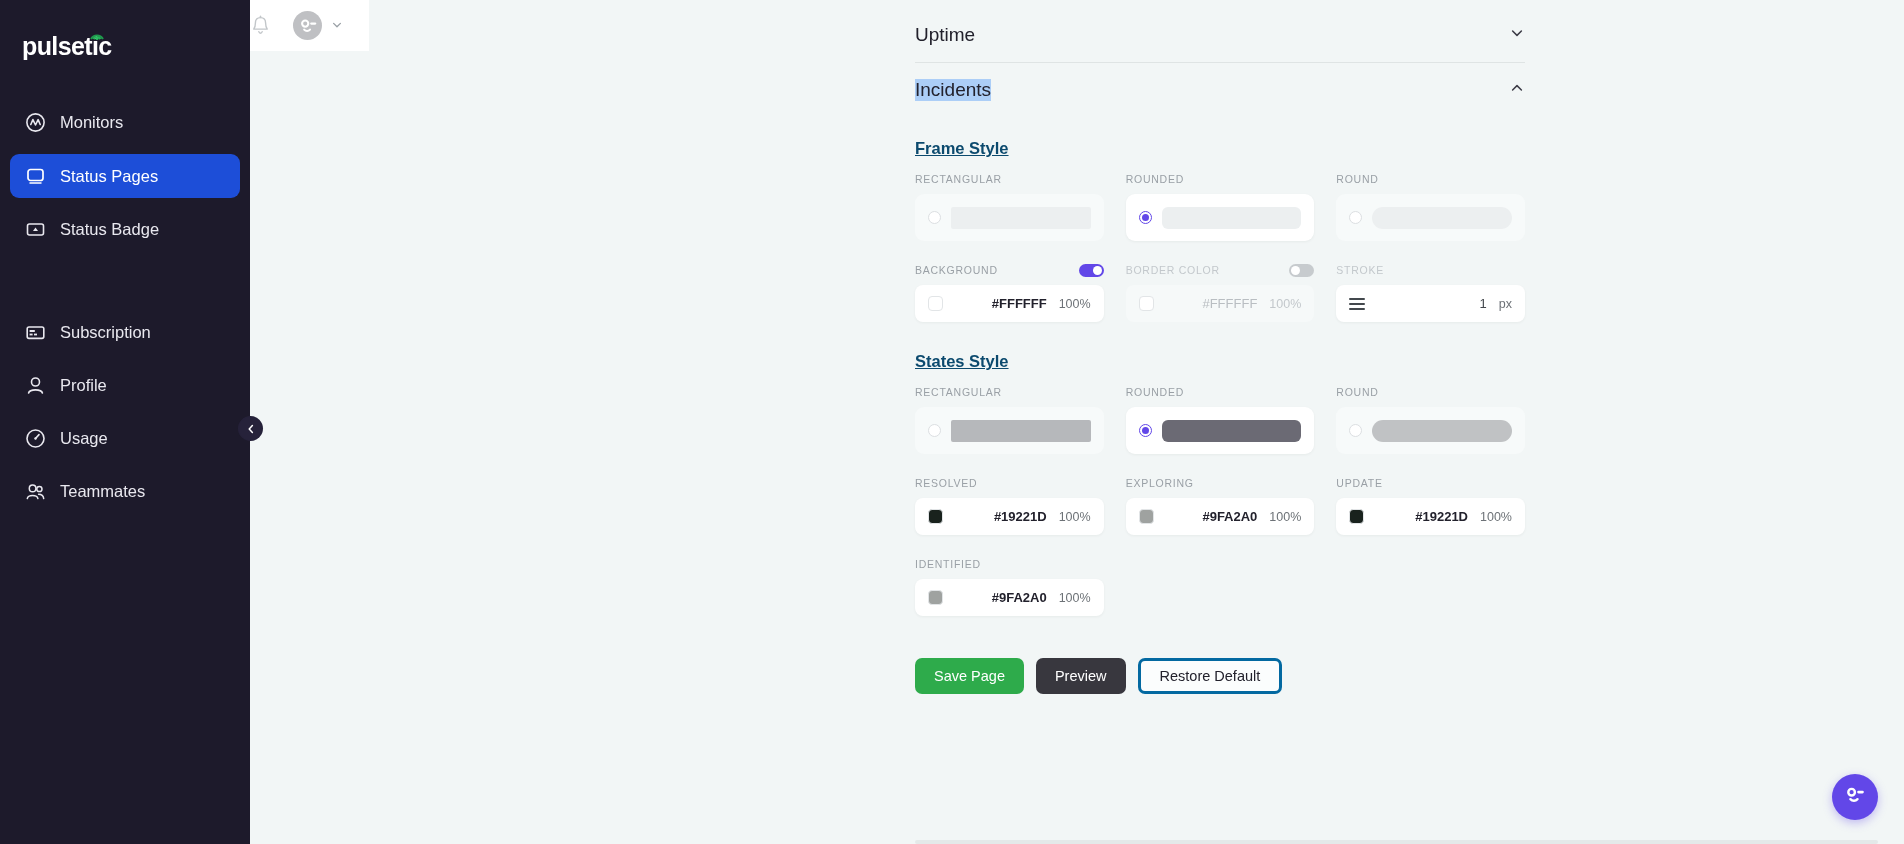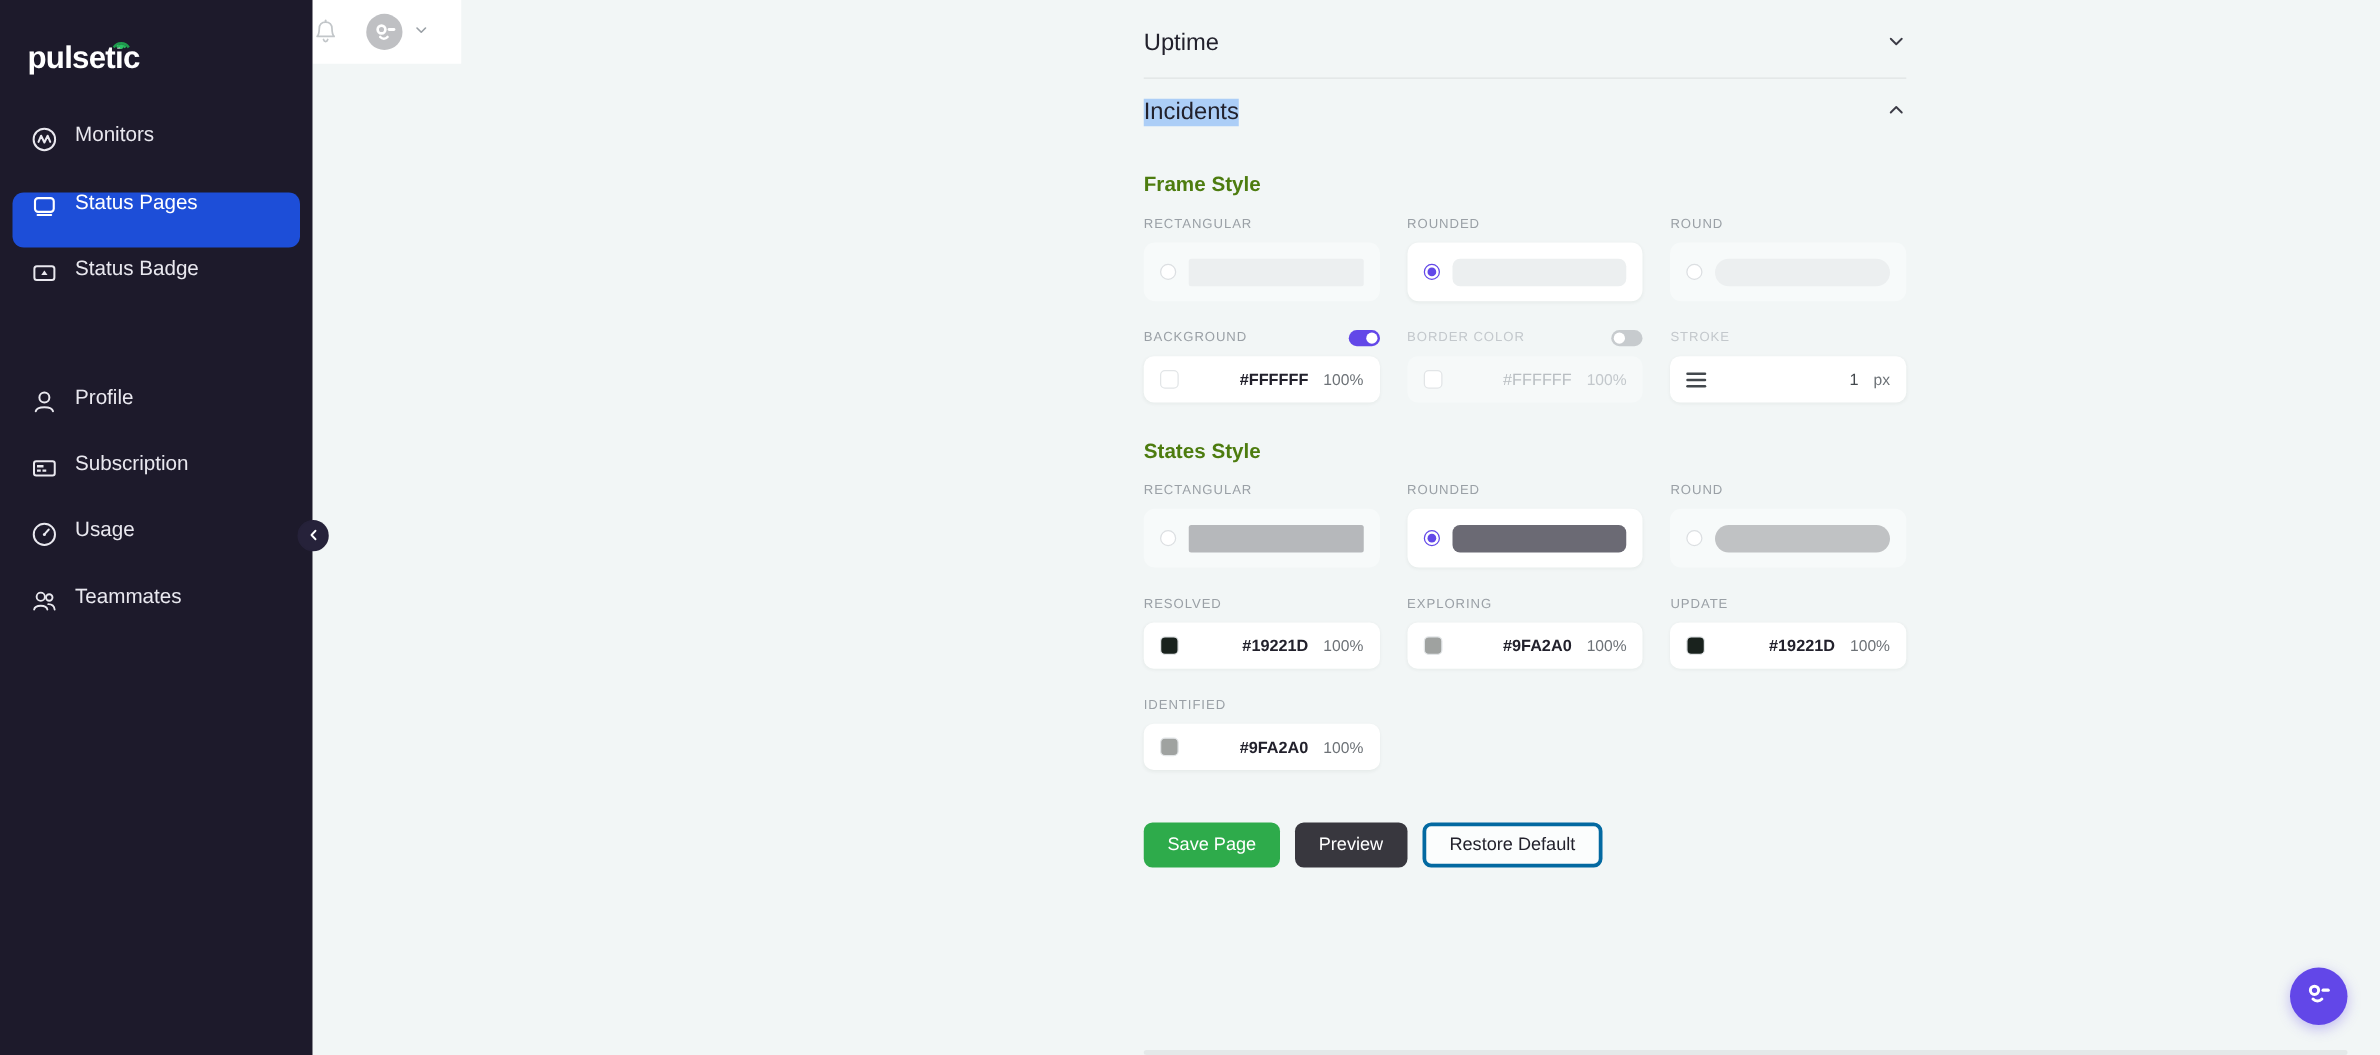--- a/index.html
+++ b/index.html
@@ -23,21 +23,21 @@
   .logo { display: inline-block; position: relative; }
   .logo-text {
     font-size: 25px; font-weight: bold; color: #ffffff;
     letter-spacing: -0.6px; line-height: 1;
   }
   .logo-pulse { position: absolute; top: -7px; right: 8px; width: 14px; height: 12px; }
 
   .nav { margin-top: 28px; padding: 0 10px; }
   .nav-gap { height: 50px; }
   .nav-item {
-    display: flex; gap: 14px;
+    display: flex; align-items: center; gap: 14px;
     height: 44px; padding: 0 14px;
     border-radius: 9px;
     color: #e9e8ef; font-size: 16.5px;
     margin-bottom: 9px;
     cursor: pointer;
   }
   .nav-item.active { background: #1d4ed8; color: #ffffff; margin-top: 10px; }
   .nav-icon { width: 22px; height: 22px; flex: 0 0 22px; display: flex; align-items: center; justify-content: center; }
   .nav-label { line-height: 1; }
 
@@ -65,21 +65,21 @@
   .panel { width: 610px; margin-left: 546px; padding-top: 8px; }
 
   .section-head {
     display: flex; align-items: center; justify-content: space-between;
     height: 54px; cursor: pointer;
   }
   .section-title { font-size: 19px; color: #22212c; font-weight: 400; }
   .section-title.selected { background: #accef7; }
   .divider { border-top: 1px solid #dfe4e4; margin: 0; }
 
-  .sub-title { font-size: 16.5px; color: #4d7c0f; margin: 22px 0 14px 0; }
+  .sub-title { font-size: 16.5px; color: #0c4a6e; margin: 22px 0 14px 0; text-decoration: underline; }
 
   .grid3 { display: grid; grid-template-columns: repeat(3, 1fr); column-gap: 22px; text-align: right; }
   .field-label {
     font-size: 10.5px; letter-spacing: 0.75px; color: #9aa0a6;
     text-transform: uppercase; margin-bottom: 8px; height: 14px;
     display: flex; align-items: center; justify-content: space-between;
   }
   .field-label.dim { color: #c3c8cc; }
 
   .style-card {
@@ -190,37 +190,37 @@
             </svg>
         </span>
         <span class="nav-label">Status Badge</span>
       </div>
 
       <div class="nav-gap"></div>
 
       <div class="nav-item">
         <span class="nav-icon">
           <svg width="21" height="21" viewBox="0 0 21 21">
-              <circle cx="10.5" cy="7" r="4" fill="none" stroke="#e9e8ef" stroke-width="1.6"></circle>
-              <path d="M3.6 18 C4.6 13.8 16.4 13.8 17.4 18" fill="none" stroke="#e9e8ef" stroke-width="1.6" stroke-linecap="round"></path>
-            </svg>
-        </span>
-        <span class="nav-label">Profile</span>
-      </div>
-
-      <div class="nav-item">
-        <span class="nav-icon">
-          <svg width="21" height="21" viewBox="0 0 21 21">
               <rect x="2.2" y="5" width="16.6" height="11.4" rx="1.8" fill="none" stroke="#e9e8ef" stroke-width="1.6"></rect>
               <rect x="4.6" y="8" width="5.2" height="2" fill="#e9e8ef"></rect>
               <rect x="4.6" y="11.6" width="3" height="1.8" fill="#e9e8ef"></rect>
               <rect x="9" y="11.6" width="3" height="1.8" fill="#e9e8ef"></rect>
             </svg>
         </span>
         <span class="nav-label">Subscription</span>
+      </div>
+
+      <div class="nav-item">
+        <span class="nav-icon">
+          <svg width="21" height="21" viewBox="0 0 21 21">
+              <circle cx="10.5" cy="7" r="4" fill="none" stroke="#e9e8ef" stroke-width="1.6"></circle>
+              <path d="M3.6 18 C4.6 13.8 16.4 13.8 17.4 18" fill="none" stroke="#e9e8ef" stroke-width="1.6" stroke-linecap="round"></path>
+            </svg>
+        </span>
+        <span class="nav-label">Profile</span>
       </div>
 
       <div class="nav-item">
         <span class="nav-icon">
           <svg width="21" height="21" viewBox="0 0 21 21">
               <circle cx="10.5" cy="10.5" r="8.5" fill="none" stroke="#e9e8ef" stroke-width="1.6"></circle>
               <line x1="10.5" y1="10.5" x2="14" y2="6.6" stroke="#e9e8ef" stroke-width="1.6" stroke-linecap="round"></line>
               <circle cx="10.5" cy="10.5" r="1.2" fill="#e9e8ef"></circle>
             </svg>
         </span>

